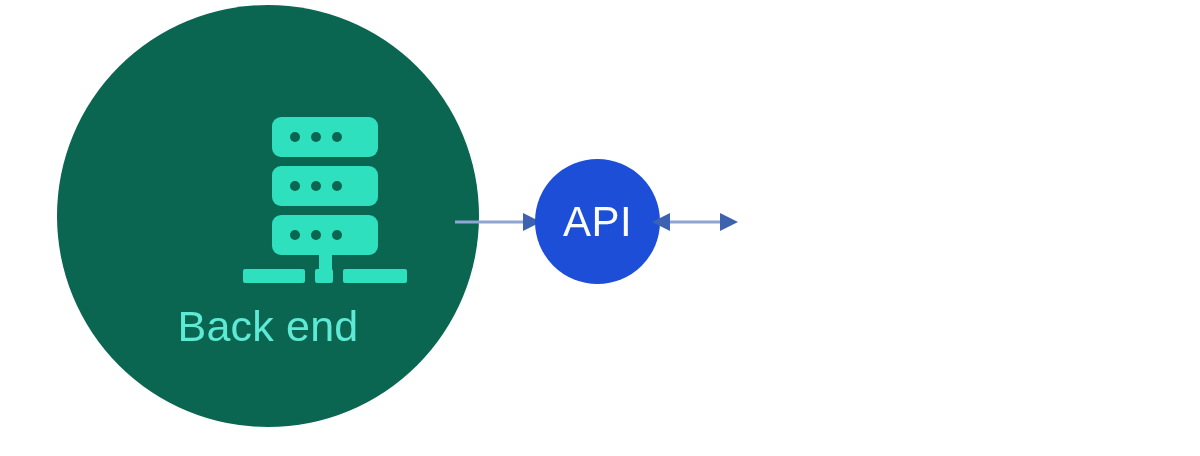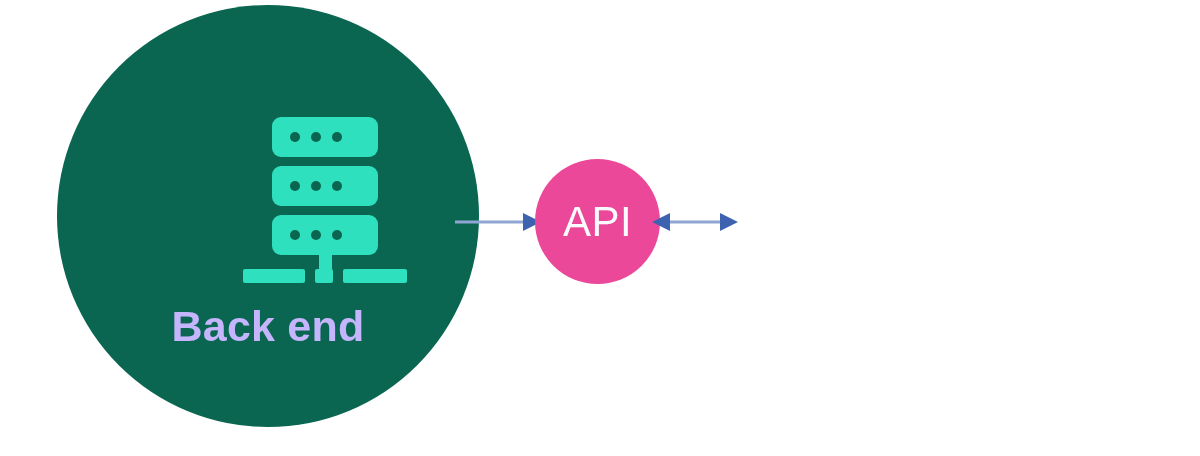--- a/index.html
+++ b/index.html
@@ -35,39 +35,39 @@
     top: 5px;
     width: 420px;
     height: 420px;
   }
 
   .node-label {
     position: absolute;
     left: 0;
     width: 100%;
     text-align: center;
-    color: #c4b5fd;
+    color: #5eead4;
     font-size: 43px;
     line-height: 1.07;
-    font-weight: 700;
+    font-weight: 400;
     letter-spacing: 0.2px;
     white-space: pre-line;
   }
   #backend-label { top: 298px; }
   #frontend-label { top: 298px; }
 
   
   #api-hub {
     position: absolute;
     left: 535px;
     top: 159px;
     width: 125px;
     height: 125px;
     border-radius: 50%;
-    background: #ec4899;
+    background: #1d4ed8;
     display: flex;
     align-items: center;
     justify-content: center;
   }
   #api-label {
     color: #fbfbfd;
     font-size: 42px;
     line-height: 1;
     letter-spacing: 0.5px;
   }

